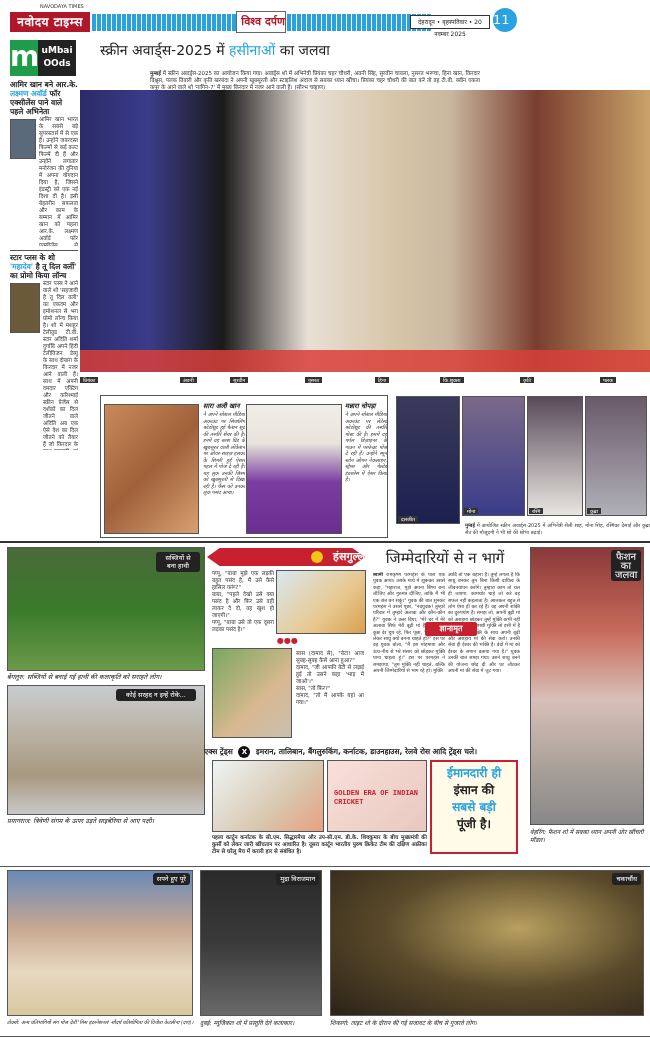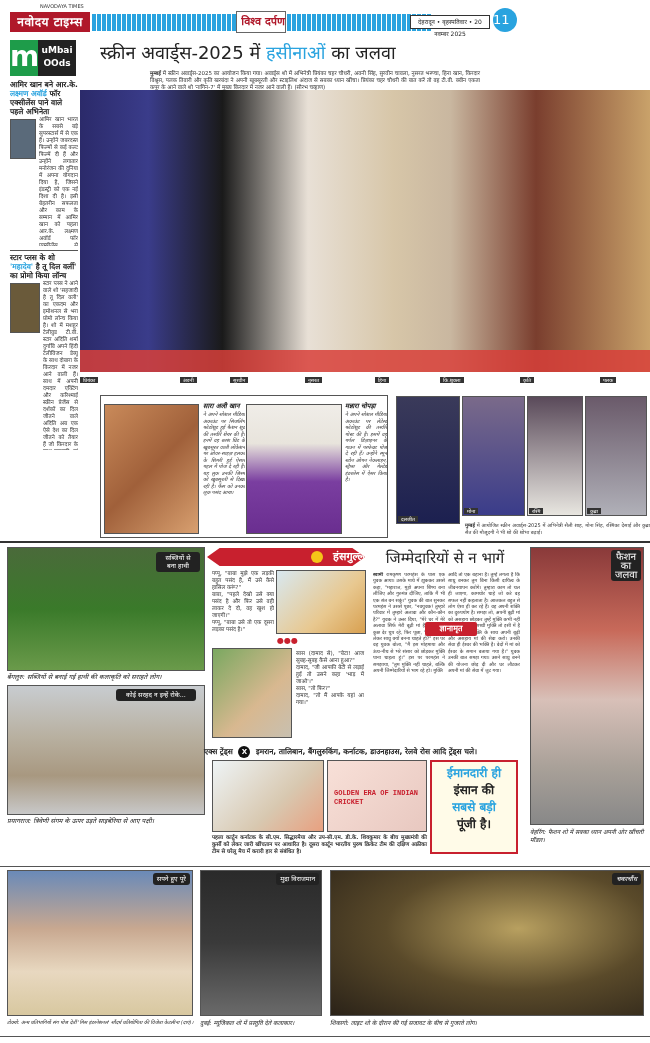--- a/index.html
+++ b/index.html
@@ -7,21 +7,21 @@
 .abs{position:absolute}
 .hdr-logo{left:10px;top:12px;width:80px;height:20px;background:#b0182a;color:#fff;font-weight:bold;font-size:12px;line-height:20px;text-align:center;letter-spacing:0.5px}
 .hdr-sub{left:40px;top:3px;font-size:5px;color:#333}
 .hdr-stripes{left:92px;top:14px;width:340px;height:17px;background:repeating-linear-gradient(90deg,#29a3df 0 4px,#fff 4px 5px)}
 .hdr-section{left:236px;top:11px;width:50px;height:22px;border:1px solid #666;background:#fff;color:#b0182a;font-weight:bold;font-size:11px;text-align:right;line-height:20px}
 .hdr-date{left:410px;top:15px;width:80px;height:14px;border:1px solid #333;font-size:6px;text-align:center;line-height:12px;background:#fff}
 .hdr-page{left:493px;top:8px;width:24px;height:24px;border-radius:50%;background:#29a3df;color:#fff;font-size:13px;text-align:left;line-height:24px}
 .rule{height:1px;background:#555}
 .mbox{left:10px;top:40px;width:28px;height:36px;background:#1e9c4a;color:#fff;font-size:28px;font-weight:bold;text-align:center;line-height:34px}
 .mbox2{left:38px;top:40px;width:38px;height:36px;background:#222;color:#fff;font-size:9px;font-weight:bold;text-align:center;padding-top:4px;line-height:13px}
-.headline{left:100px;top:40px;font-size:18px;color:#222}
+.headline{left:100px;top:40px;font-size:14px;color:#222}
 .headline .hl{color:#29a3df}
 .para{font-size:5.5px;line-height:7px;color:#333;text-align:justify}
 .col-left{left:10px;top:80px;width:68px}
 .sub-h{font-size:7.5px;font-weight:bold;color:#222;line-height:9px}
 .sub-h .bl{color:#29a3df}
 .photo{background:#888;border:1px solid #555;overflow:hidden}
 .tag{background:#333;color:#fff;font-size:5px;padding:0 3px;position:absolute;bottom:1px}
 .caption{font-size:6.5px;font-style:italic;color:#222;line-height:9px}
 .label-box{background:#222;color:#fff;font-size:6.5px;padding:2px 4px;border-radius:3px;position:absolute;line-height:8px;text-align:center}
 .frame{border:1px solid #555}
@@ -193,18 +193,18 @@
 <div class="photo abs" style="left:7px;top:870px;width:186px;height:146px;background:linear-gradient(180deg,#6a8ab8,#c8a890 40%,#e8d8c0 70%,#d8c8a0);">
   <div class="label-box" style="right:2px;top:2px">सपने हुए पूरे</div>
 </div>
 <div class="abs caption" style="left:7px;top:1018px;width:190px;font-size:5px">टोक्यो: अन्य प्रतिभागियों संग पोज देतीं 'मिस इंटरनेशनल' सौंदर्य प्रतियोगिता की विजेता केटलीना (दाएं)।</div>
 
 <div class="photo abs" style="left:200px;top:870px;width:122px;height:146px;background:linear-gradient(180deg,#2a2a2a,#3a3a3a 50%,#6a6a6a);">
   <div class="label-box" style="right:2px;top:2px">मुद्रा विराजमान</div>
 </div>
 <div class="abs caption" style="left:200px;top:1018px;width:130px;font-size:6px">दुबई: म्यूजिकल शो में प्रस्तुति देते कलाकार।</div>
 
-<div class="photo abs" style="left:330px;top:870px;width:314px;height:146px;background:radial-gradient(ellipse at 60% 40%,#b8a060,#5a4a2a 50%,#2a2218);font-style:italic;">
+<div class="photo abs" style="left:330px;top:870px;width:314px;height:146px;background:radial-gradient(ellipse at 60% 40%,#b8a060,#5a4a2a 50%,#2a2218);">
   <div class="label-box" style="right:2px;top:2px">चकाचौंध</div>
 </div>
 <div class="abs caption" style="left:330px;top:1018px;width:316px;font-size:6px">शिकागो: लाइट शो के दौरान की गई सजावट के बीच से गुजरते लोग।</div>
 
 <div class="abs rule" style="left:0;top:1036px;width:650px"></div>
 
 </body></html>

